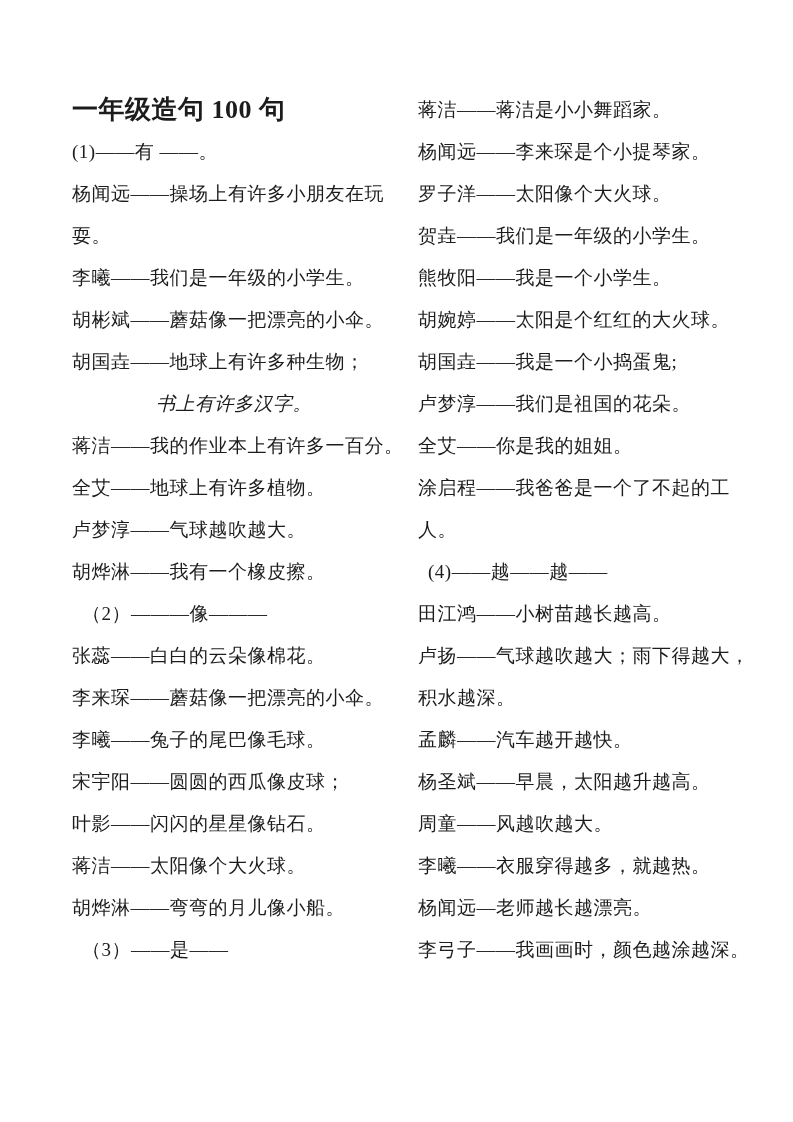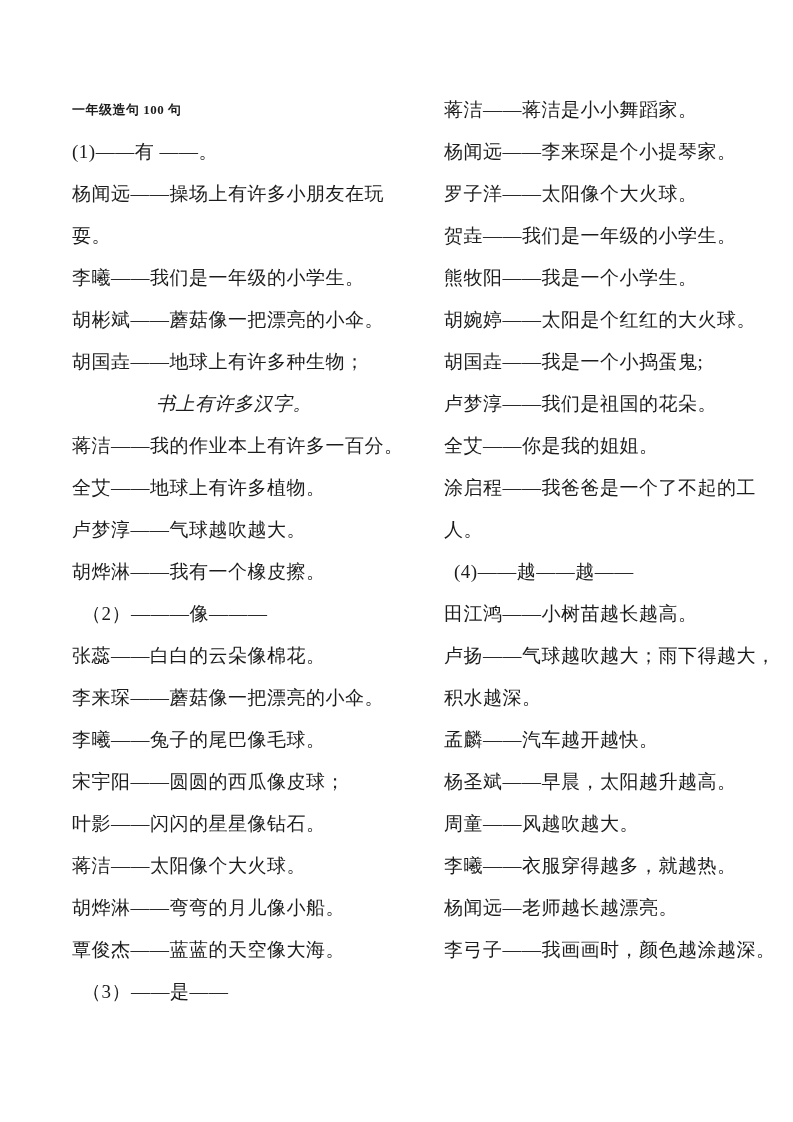--- a/index.html
+++ b/index.html
@@ -15,33 +15,33 @@
     overflow: hidden;
     font-family: "Liberation Serif", "DejaVu Serif", serif;
     color: #1c1c1c;
   }
   .col {
     position: absolute;
     top: 89px;
     width: 345px;
   }
   .col-left  { left: 72px;  }
-  .col-right { left: 418px; margin-left: 26px; }
+  .col-right { left: 418px; }
   .line {
     margin: 0;
     padding: 0;
     font-size: 19px;
     line-height: 42px;
     height: 42px;
     white-space: nowrap;
     letter-spacing: 0.5px;
   }
   .title {
     font-weight: bold;
-    font-size: 13px;
+    font-size: 26px;
   }
   .indent {
     padding-left: 84px;
     font-style: italic;
   }
   .pattern {
     padding-left: 10px;
   }
 </style>
 </head>
@@ -62,21 +62,20 @@
       <p class="line">卢梦淳——气球越吹越大。</p>
       <p class="line">胡烨淋——我有一个橡皮擦。</p>
       <p class="line pattern">（2）———像———</p>
       <p class="line">张蕊——白白的云朵像棉花。</p>
       <p class="line">李来琛——蘑菇像一把漂亮的小伞。</p>
       <p class="line">李曦——兔子的尾巴像毛球。</p>
       <p class="line">宋宇阳——圆圆的西瓜像皮球；</p>
       <p class="line">叶影——闪闪的星星像钻石。</p>
       <p class="line">蒋洁——太阳像个大火球。</p>
       <p class="line">胡烨淋——弯弯的月儿像小船。</p>
-      <p class="line">覃俊杰——蓝蓝的天空像大海。</p>
       <p class="line pattern">（3）——是——</p>
     </div>
   <div class="col col-right" id="col-right">
       <p class="line">蒋洁——蒋洁是小小舞蹈家。</p>
       <p class="line">杨闻远——李来琛是个小提琴家。</p>
       <p class="line">罗子洋——太阳像个大火球。</p>
       <p class="line">贺垚——我们是一年级的小学生。</p>
       <p class="line">熊牧阳——我是一个小学生。</p>
       <p class="line">胡婉婷——太阳是个红红的大火球。</p>
       <p class="line">胡国垚——我是一个小捣蛋鬼;</p>

